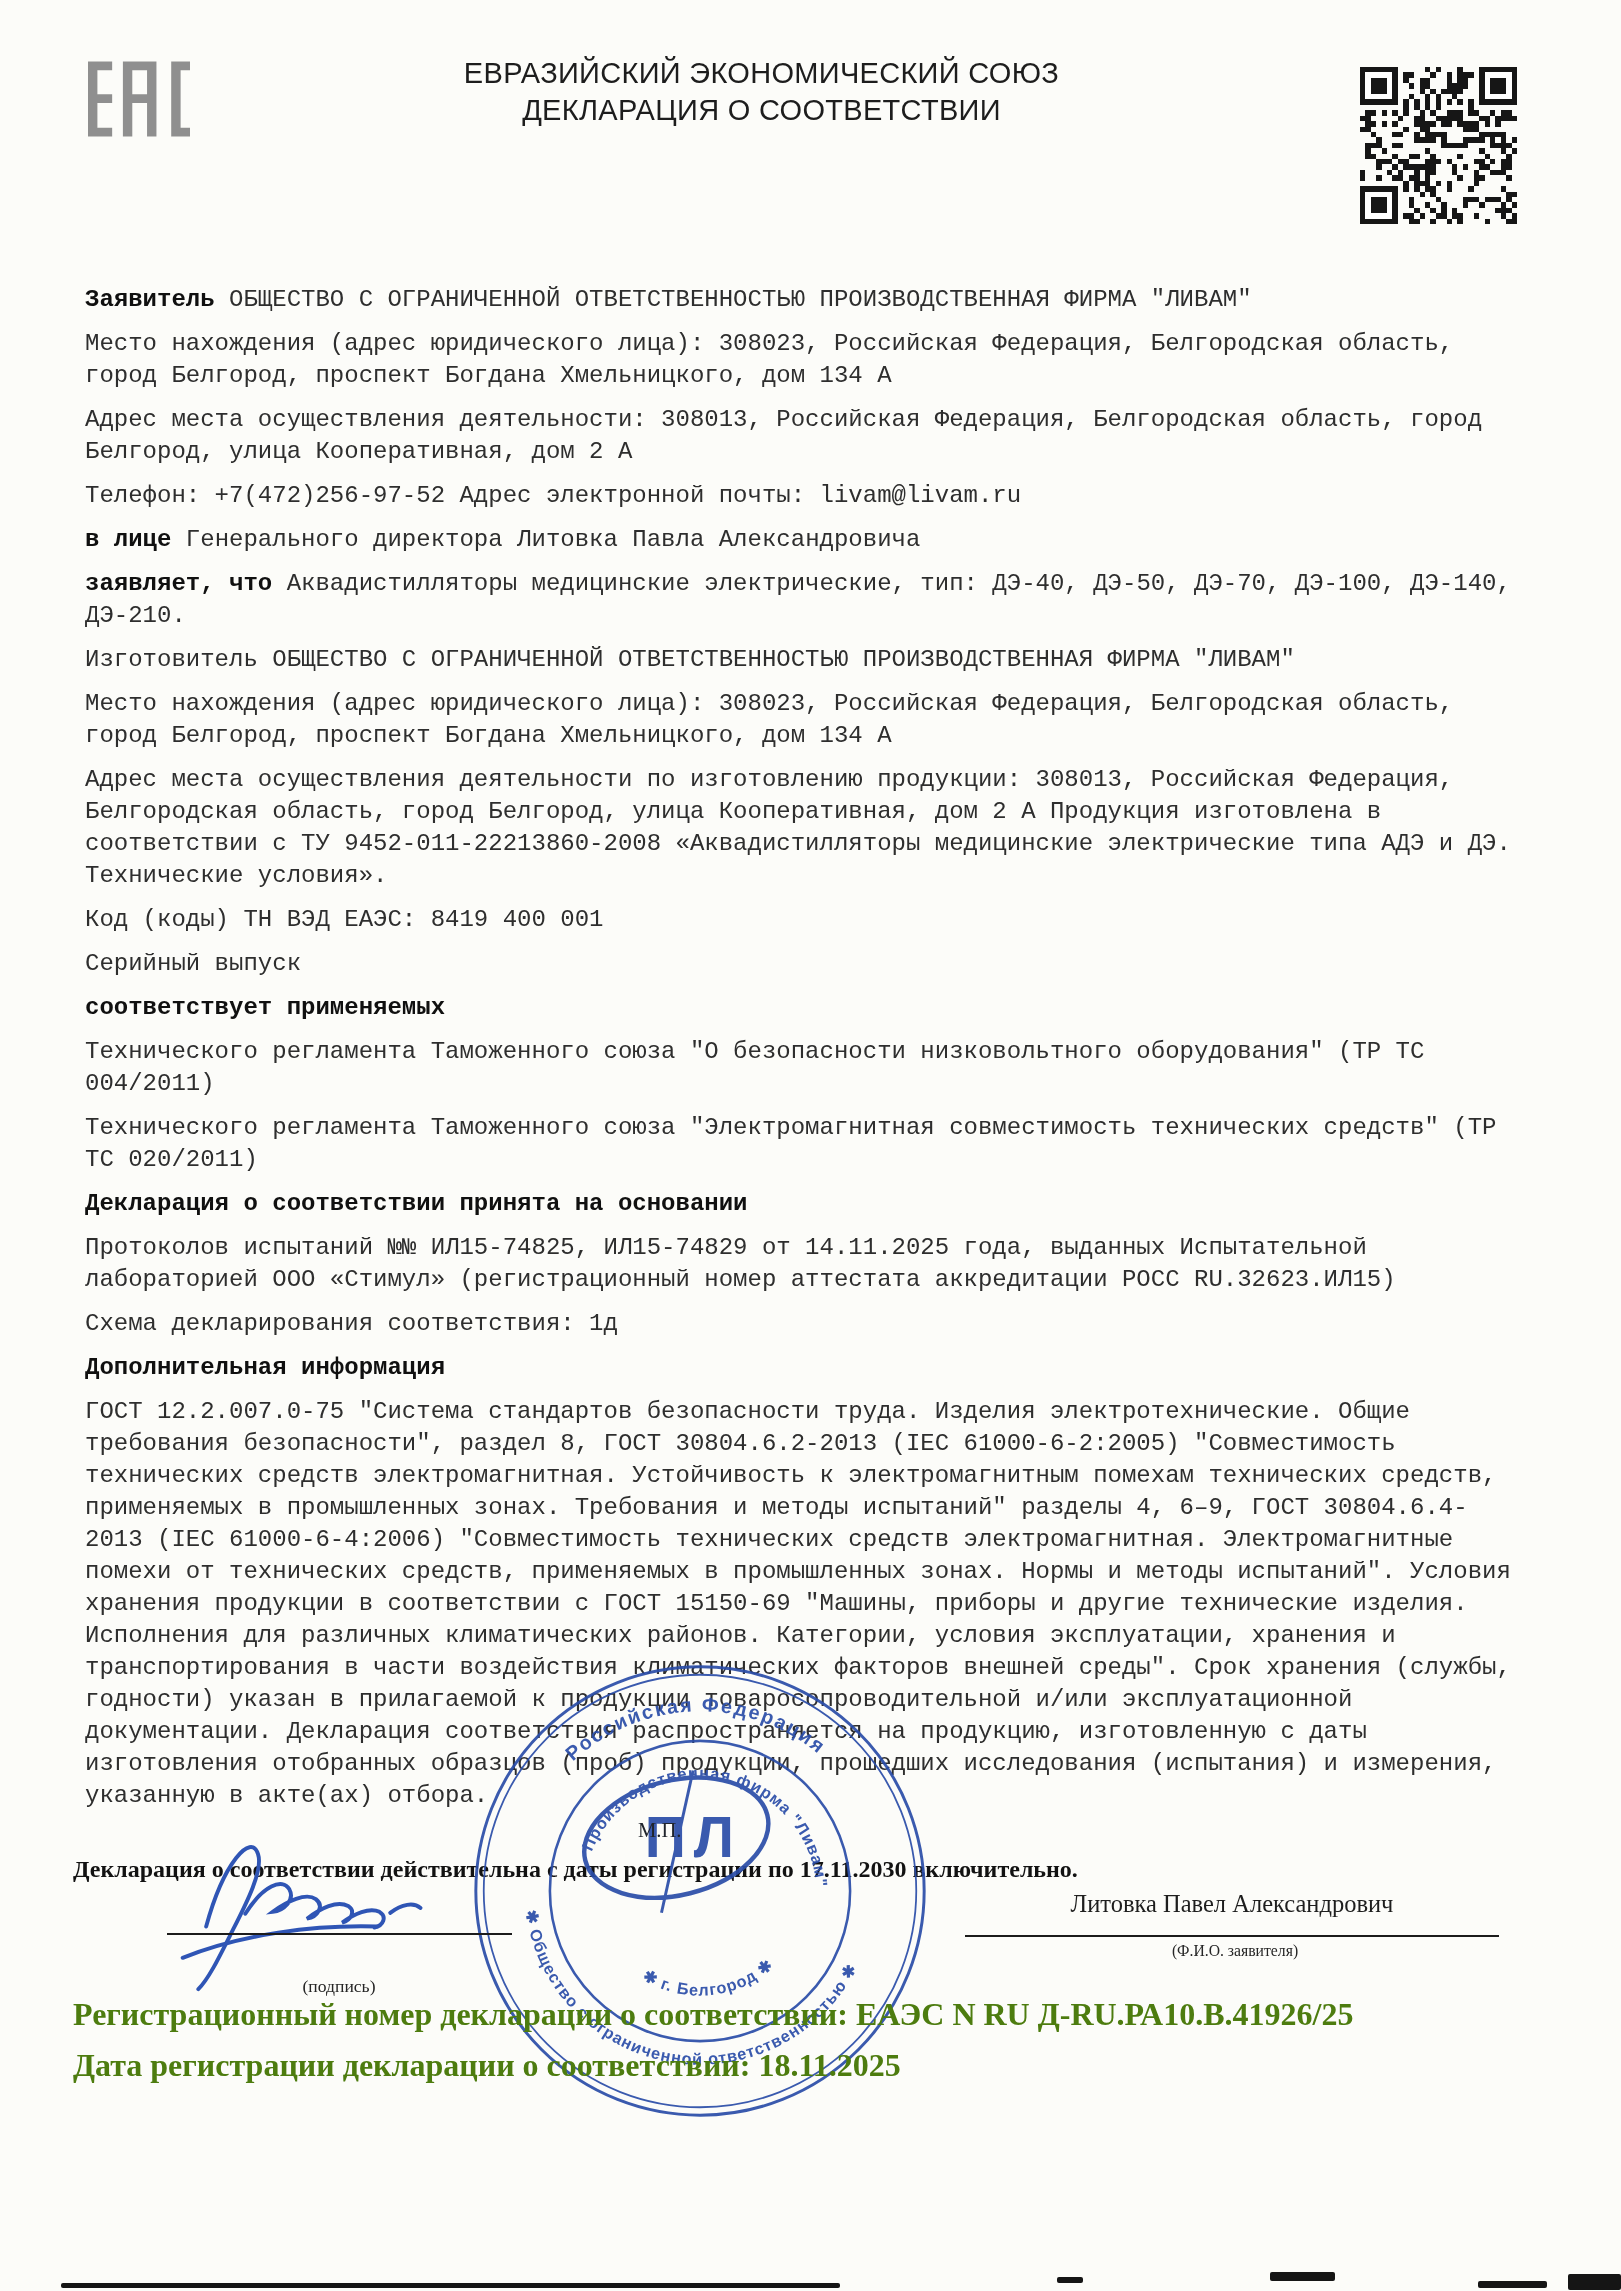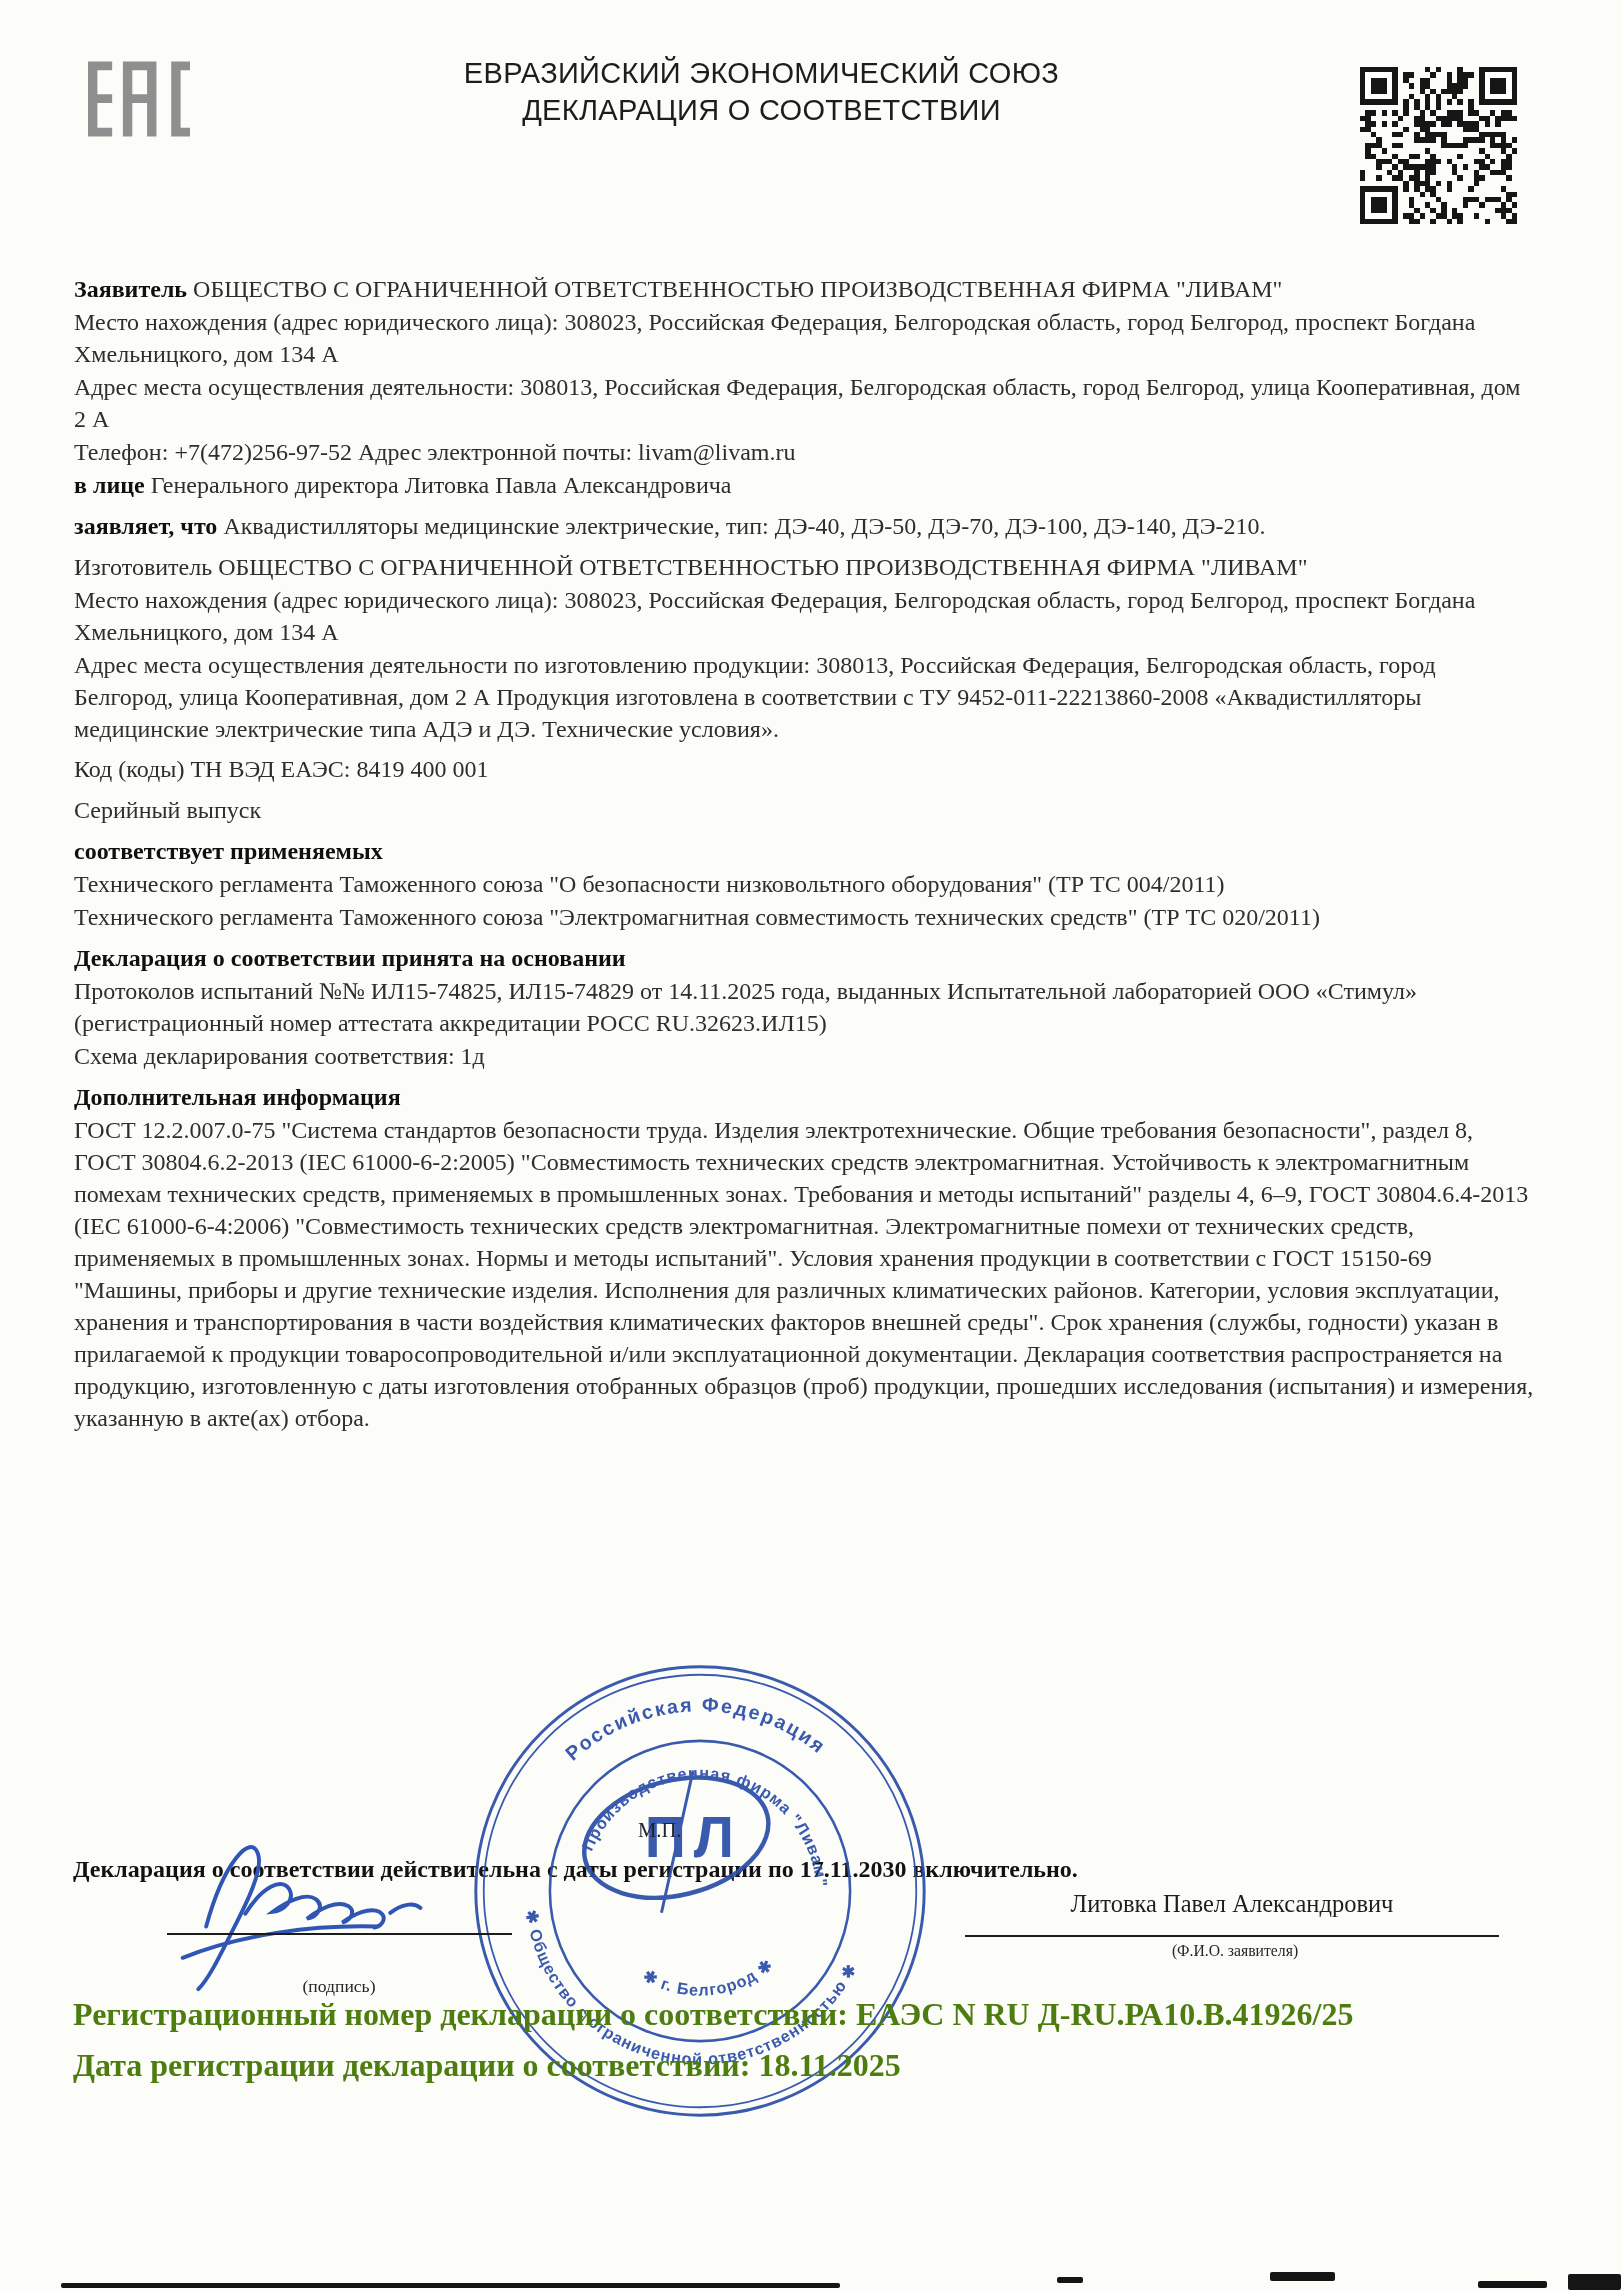--- a/index.html
+++ b/index.html
@@ -8,21 +8,21 @@
 
   
   .eac-logo{position:absolute;left:88px;top:41px;width:102px;height:116px;}
   .header-title{position:absolute;top:55px;left:247px;width:1029px;text-align:center;
         font-family:"Liberation Sans",sans-serif;font-weight:normal;font-size:29px;
         line-height:37px;color:#1d1d1d;letter-spacing:0.3px;}
   .qr{position:absolute;left:1360px;top:67px;width:157px;height:157px;}
 
   
   .content{position:absolute;top:272px;left:73px;width:1462px;}
-  .content p{margin:1px;font-size:24px;line-height:32px;color:#2e2e2e;}
+  .content p{margin:12px;font-size:24px;line-height:32px;color:#2e2e2e;font-family:Liberation Mono, monospace;}
   .content p.gap{margin-top:8.8px;}
   .content b{color:#101010;}
 
   
   .validity{position:absolute;top:1854px;left:73px;width:1462px;font-weight:bold;
         font-size:24px;line-height:31px;color:#121212;}
   .sig-line{position:absolute;border-top:2.5px solid #1c1c1c;height:0;}
   .sig-line-left{left:167px;top:1933px;width:345px;}
   .sig-line-right{left:965px;top:1935px;width:534px;}
   .sig-caption{position:absolute;font-size:17.6px;color:#262626;text-align:center;}

